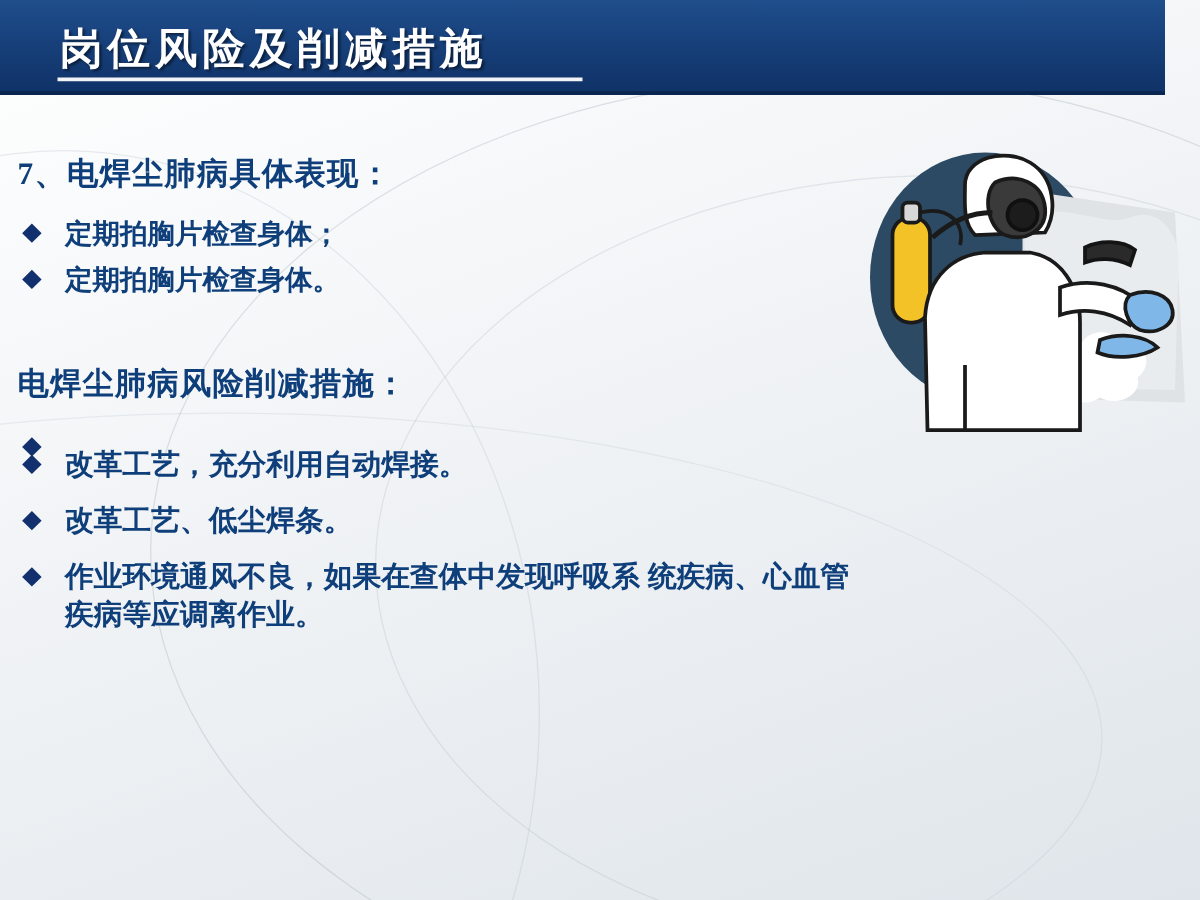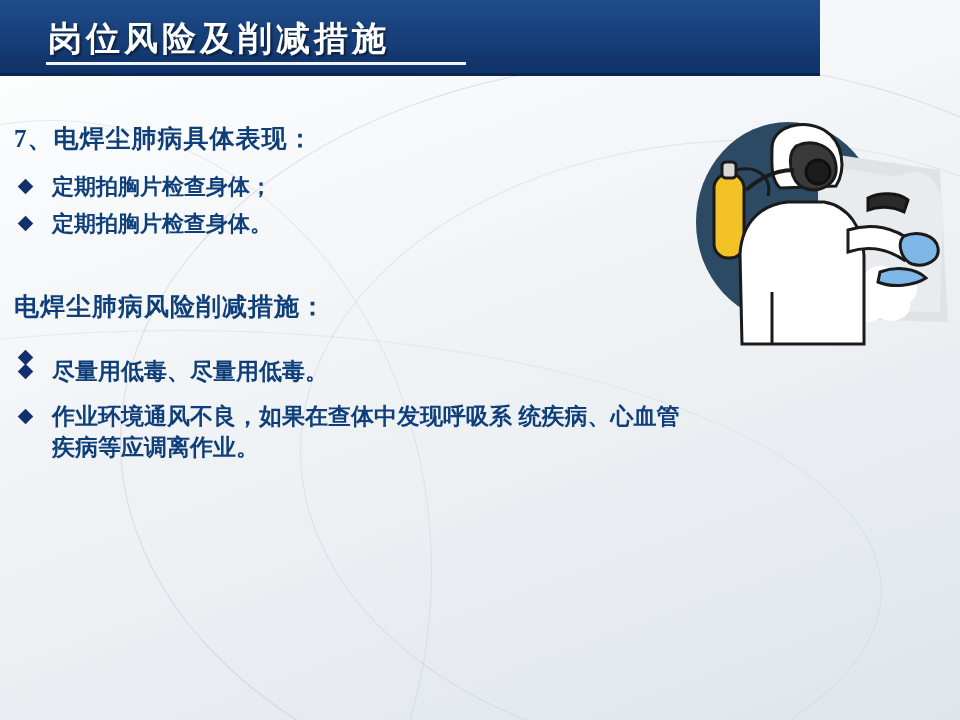--- a/index.html
+++ b/index.html
@@ -44,21 +44,21 @@
     border-color: rgba(150,165,180,0.20);
   }
   .swoosh.s4 {
     width: 1400px; height: 520px;
     left: -520px; top: 330px;
     border-color: rgba(150,165,180,0.16);
   }
   .titlebar {
     position: absolute;
     left: 0; top: 0;
-    width: 820px;
+    width: 932px;
     height: 76px;
     background: linear-gradient(180deg, #1f4e8c 0%, #17407a 45%, #0f3166 100%);
   }
   .titlebar:after {
     content: "";
     position: absolute;
     left: 0; bottom: 0;
     width: 100%; height: 3px;
     background: #0a2550;
   }
@@ -174,21 +174,25 @@
     </div>
 
     <div class="heading h2">电焊尘肺病风险削减措施：</div>
 
     <div class="bullet-list bl-b">
       <div class="bullet">
         <span class="dia"></span>
       </div>
       <div class="bullet">
         <span class="dia"></span>
-        <span>尽量用低毒、尽量用低毒。</span>
+        <span>改革工艺，充分利用自动焊接。</span>
+      </div>
+      <div class="bullet">
+        <span class="dia"></span>
+        <span>改革工艺、低尘焊条。</span>
       </div>
       <div class="bullet">
         <span class="dia"></span>
         <span>作业环境通风不良，如果在查体中发现呼吸系 统疾病、心血管疾病等应调离作业。</span>
       </div>
     </div>
 
     <div class="figure">
       <svg class="fig-svg" width="290" height="270" viewBox="0 0 290 270">
 

